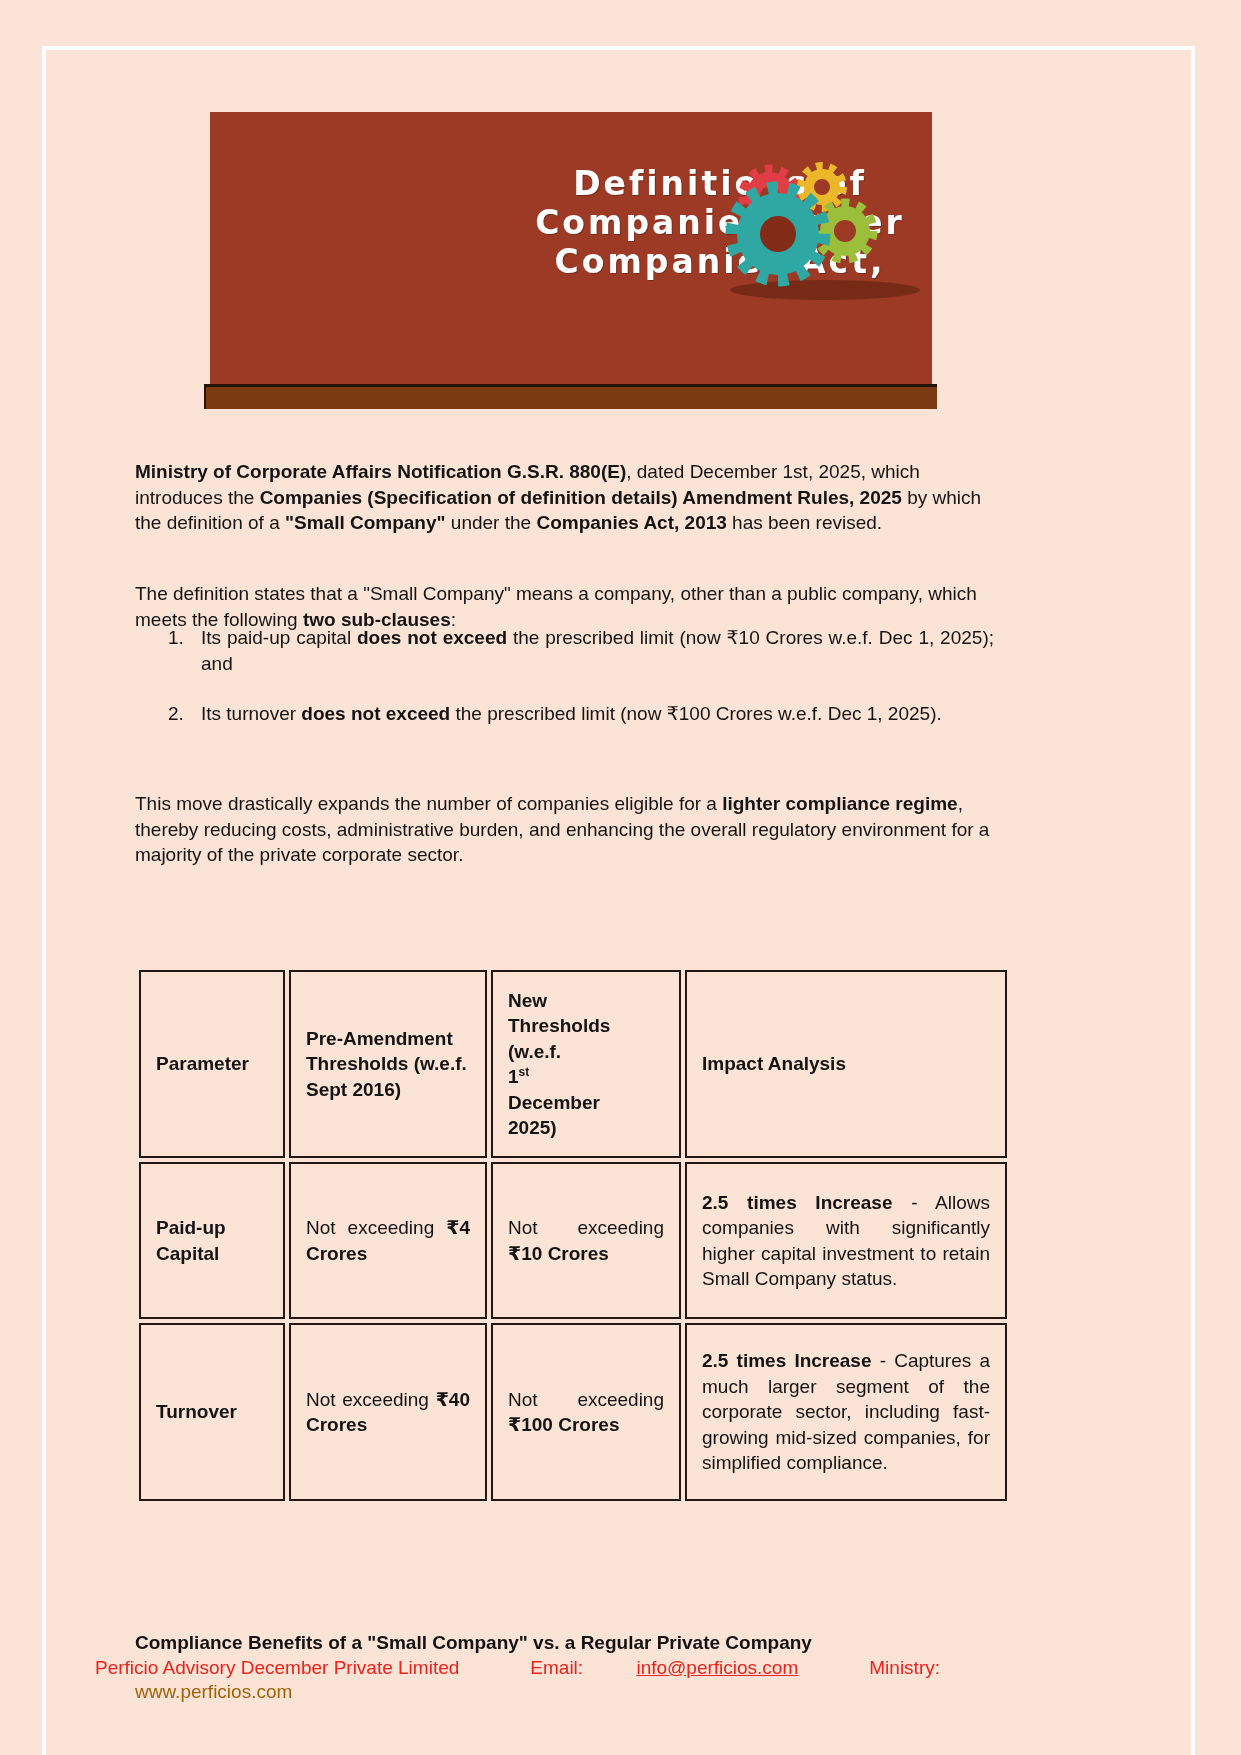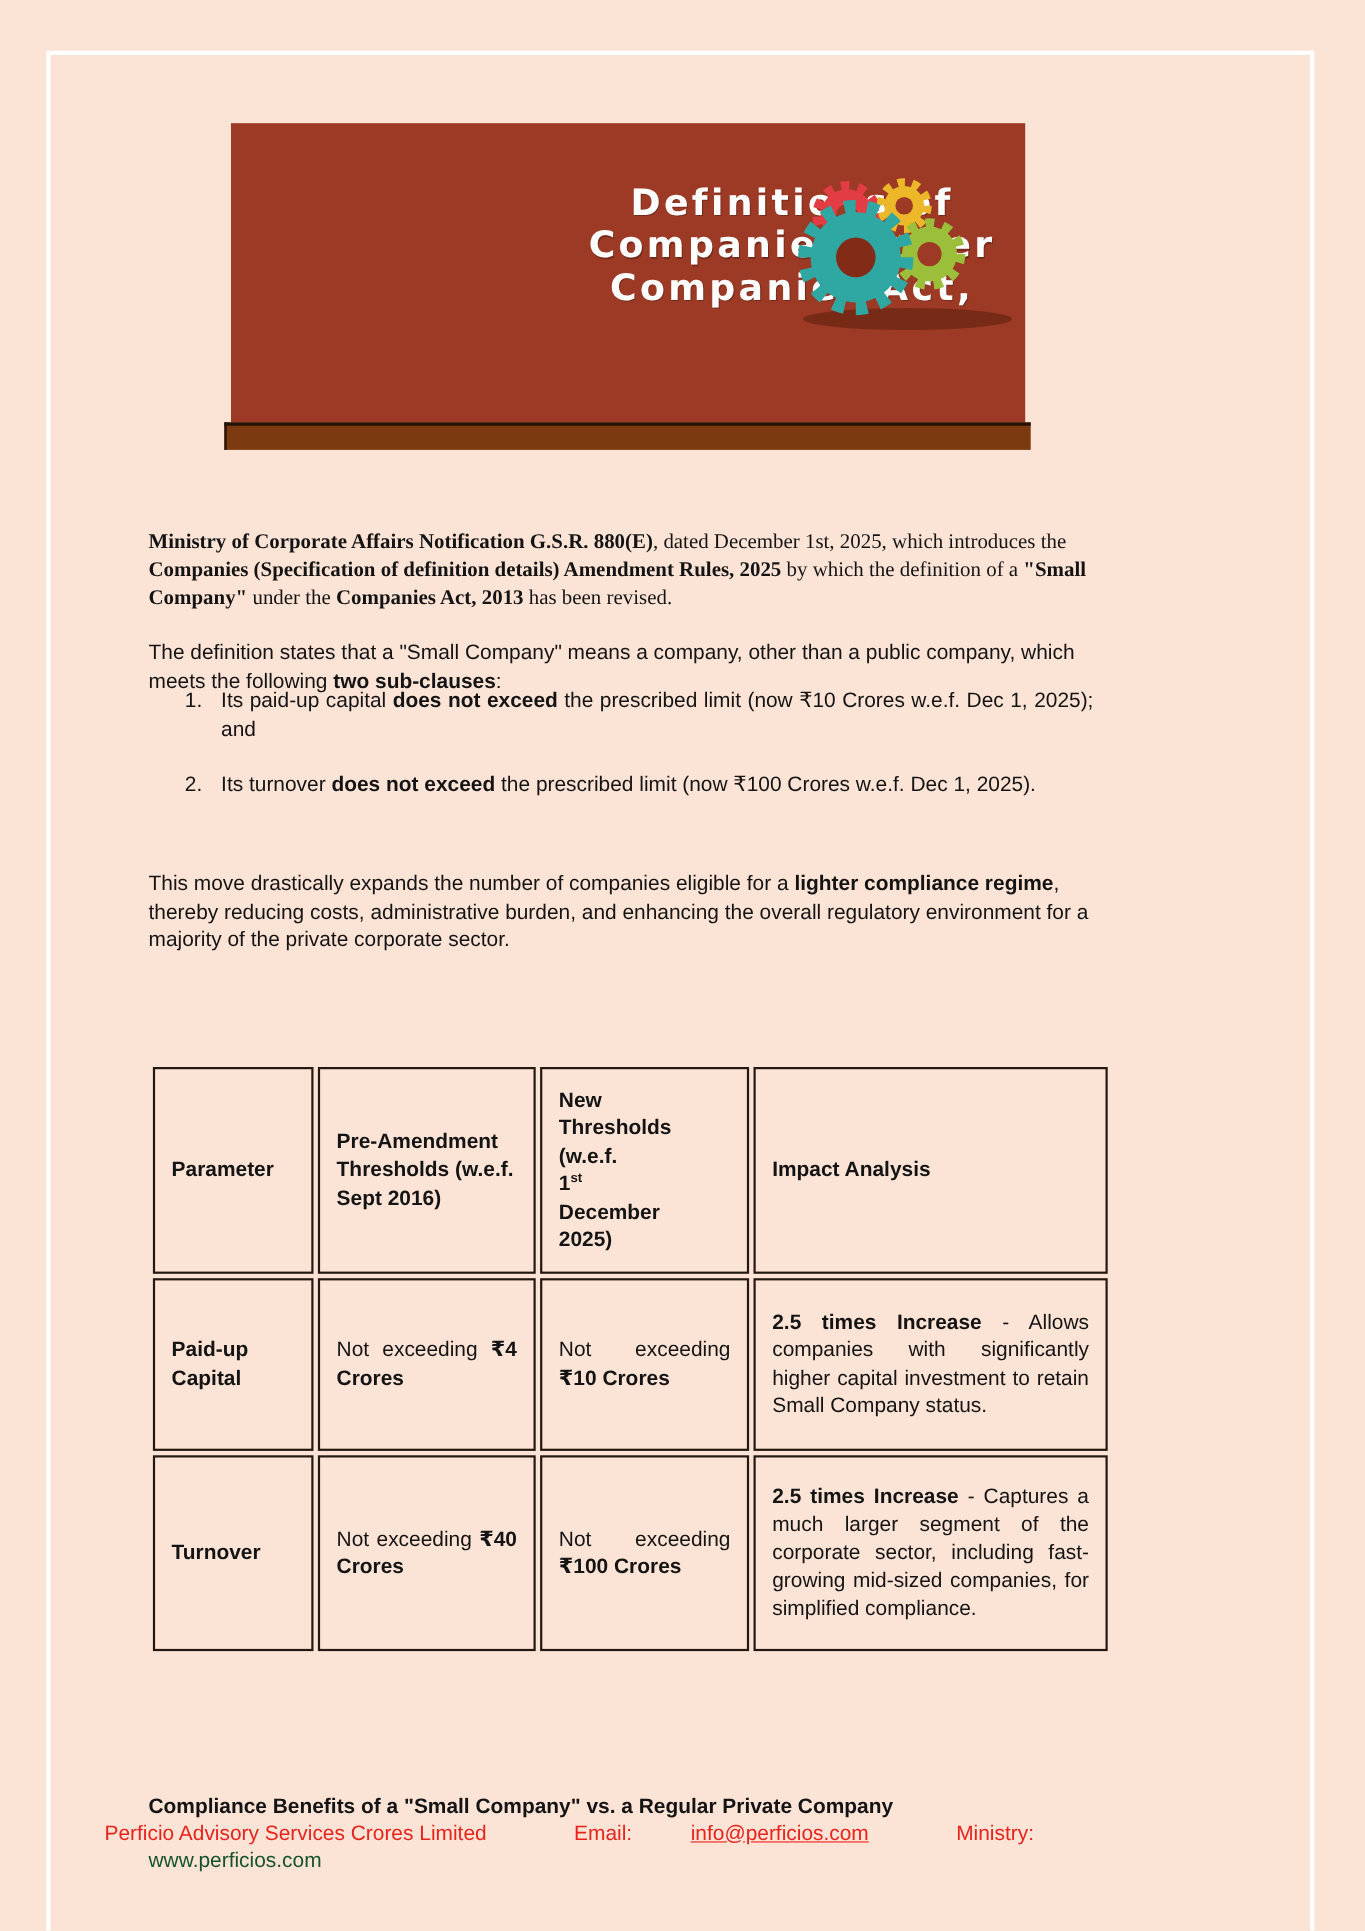--- a/index.html
+++ b/index.html
@@ -27,21 +27,21 @@
   }
   .banner-gears{position:absolute;left:480px;top:38px;}
   .banner-bar{
     position:absolute;left:204px;top:384px;width:733px;height:25px;
     background:#7c3a10;border-top:3px solid #241207;box-sizing:border-box;
     border-left:2px solid #241207;
   }
   
   .doc{position:absolute;left:135px;width:868px;font-size:19px;line-height:25.5px;}
   .b, b{font-weight:bold;}
-  #para1{top:461px;font-family:Liberation Serif, serif;}
+  #para1{top:440px;}
   #para2{top:562px;}
   .olist{position:absolute;left:168px;width:836px;font-size:19px;line-height:25.5px;}
   .oitem{display:flex;margin-bottom:25px;}
   .onum{width:33px;flex:none;}
   .otext{text-align:justify;flex:1;padding-right:10px;}
   #olist{top:625px;}
   #para3{top:772px;}
   
   table.cmp{
     position:absolute;left:135px;top:966px;
@@ -54,21 +54,21 @@
   }
   td.thc{font-weight:bold;}
   td.just{text-align:justify;}
   .jline{display:flex;justify-content:space-between;flex-direction:column;}
   sup{font-size:12px;vertical-align:super;line-height:0;}
   
   .footer{position:absolute;left:95px;top:1631px;width:845px;font-size:19px;line-height:24.5px;}
   .footer-heading{font-weight:bold;margin-left:40px;color:#141414;}
   .footer-line2{display:flex;justify-content:space-between;color:#e8231c;}
   .footer-line2 a{color:#e8231c;text-decoration:underline;margin-left:48px;}
-  .footer-line3{margin-left:40px;color:#14532d;}
+  .footer-line3{margin-left:40px;color:#a16207;}
 </style>
 </head>
 <body>
 
 <div class="page-frame"></div>
 
 <div class="banner">
   <div class="banner-title">
     <div>Definitions of</div>
     <div>Companies under</div>
@@ -155,20 +155,20 @@
     <td class="just"><span>Not exceeding </span><span class="b">₹40 Crores</span></td>
     <td class="just"><span>Not exceeding </span><span class="b">₹100 Crores</span></td>
     <td class="just"><span class="b">2.5 times Increase</span><span> - Captures a much larger segment of the corporate sector, including fast-growing mid-sized companies, for simplified compliance.</span></td>
   </tr>
 </tbody>
   </table>
 
 <div class="footer">
   <div class="footer-heading">Compliance Benefits of a "Small Company" vs. a Regular Private Company</div>
   <div class="footer-line2">
-    <span>Perficio Advisory Services Crores Limited</span>
+    <span>Perficio Advisory December Private Limited</span>
     <span>
       <span>Email: </span><a href="#">info@perficios.com</a>
     </span>
     <span>Ministry:</span>
   </div>
   <div class="footer-line3">www.perficios.com</div>
 </div>
 
 </body></html>

